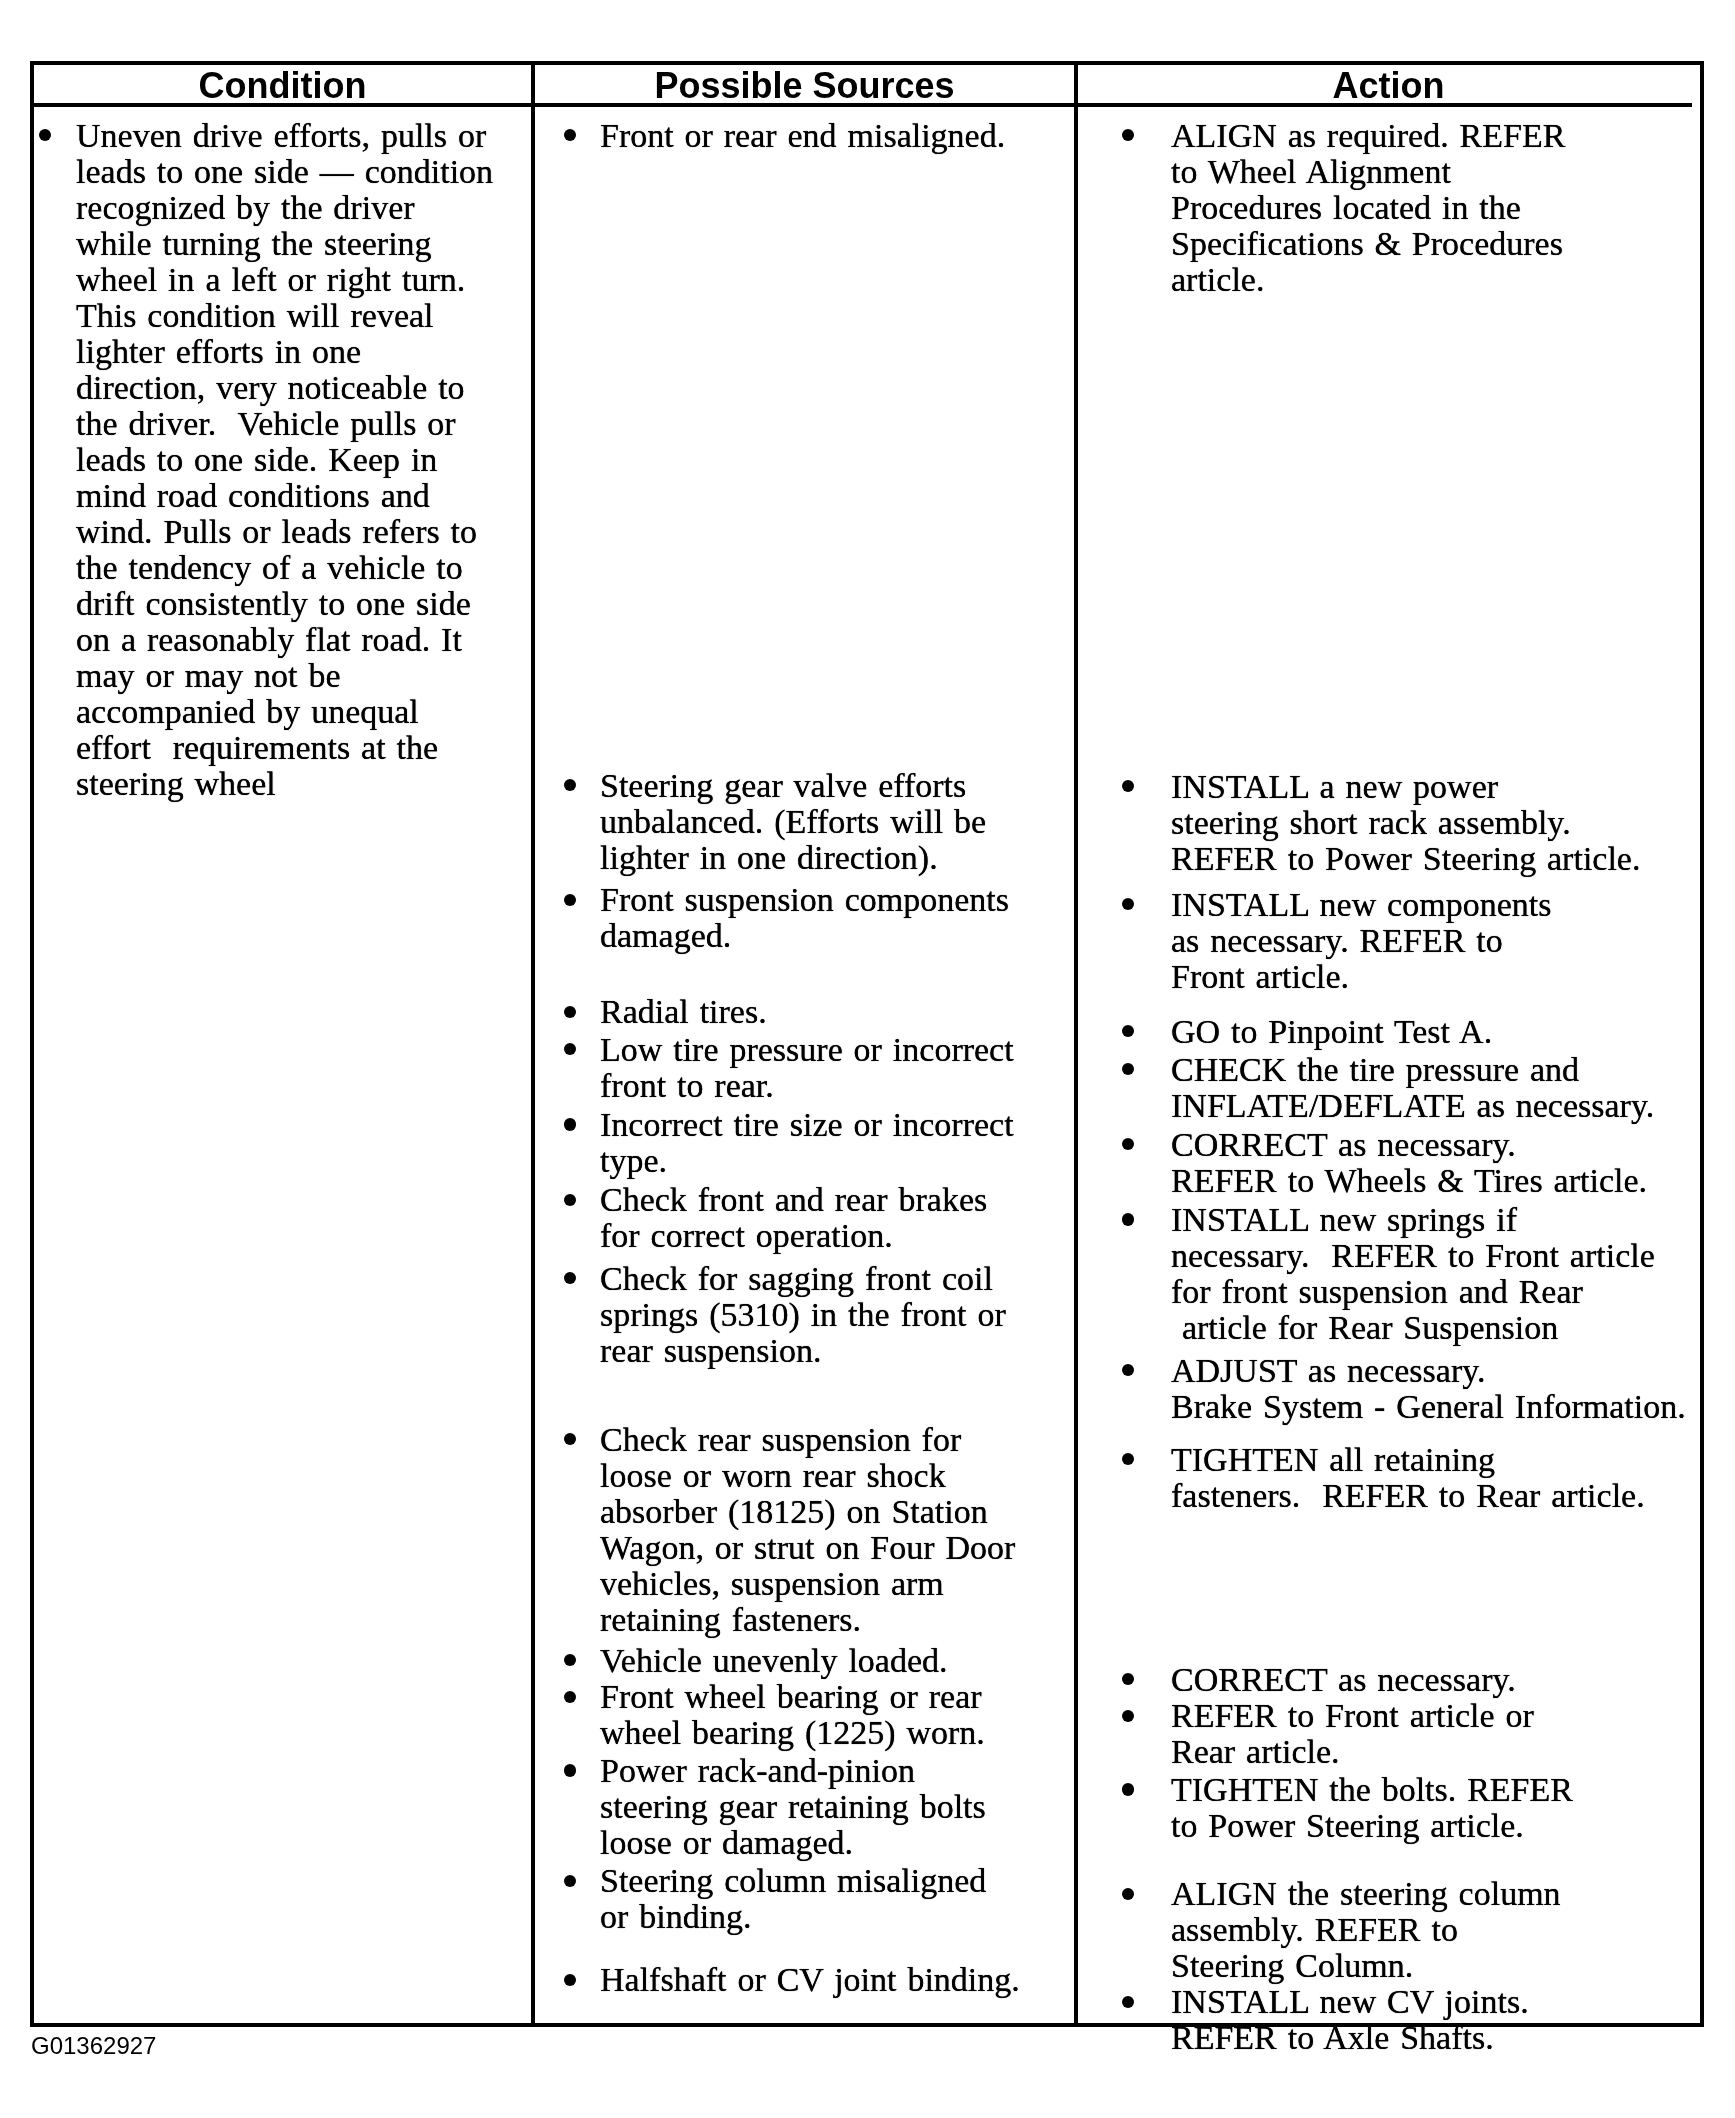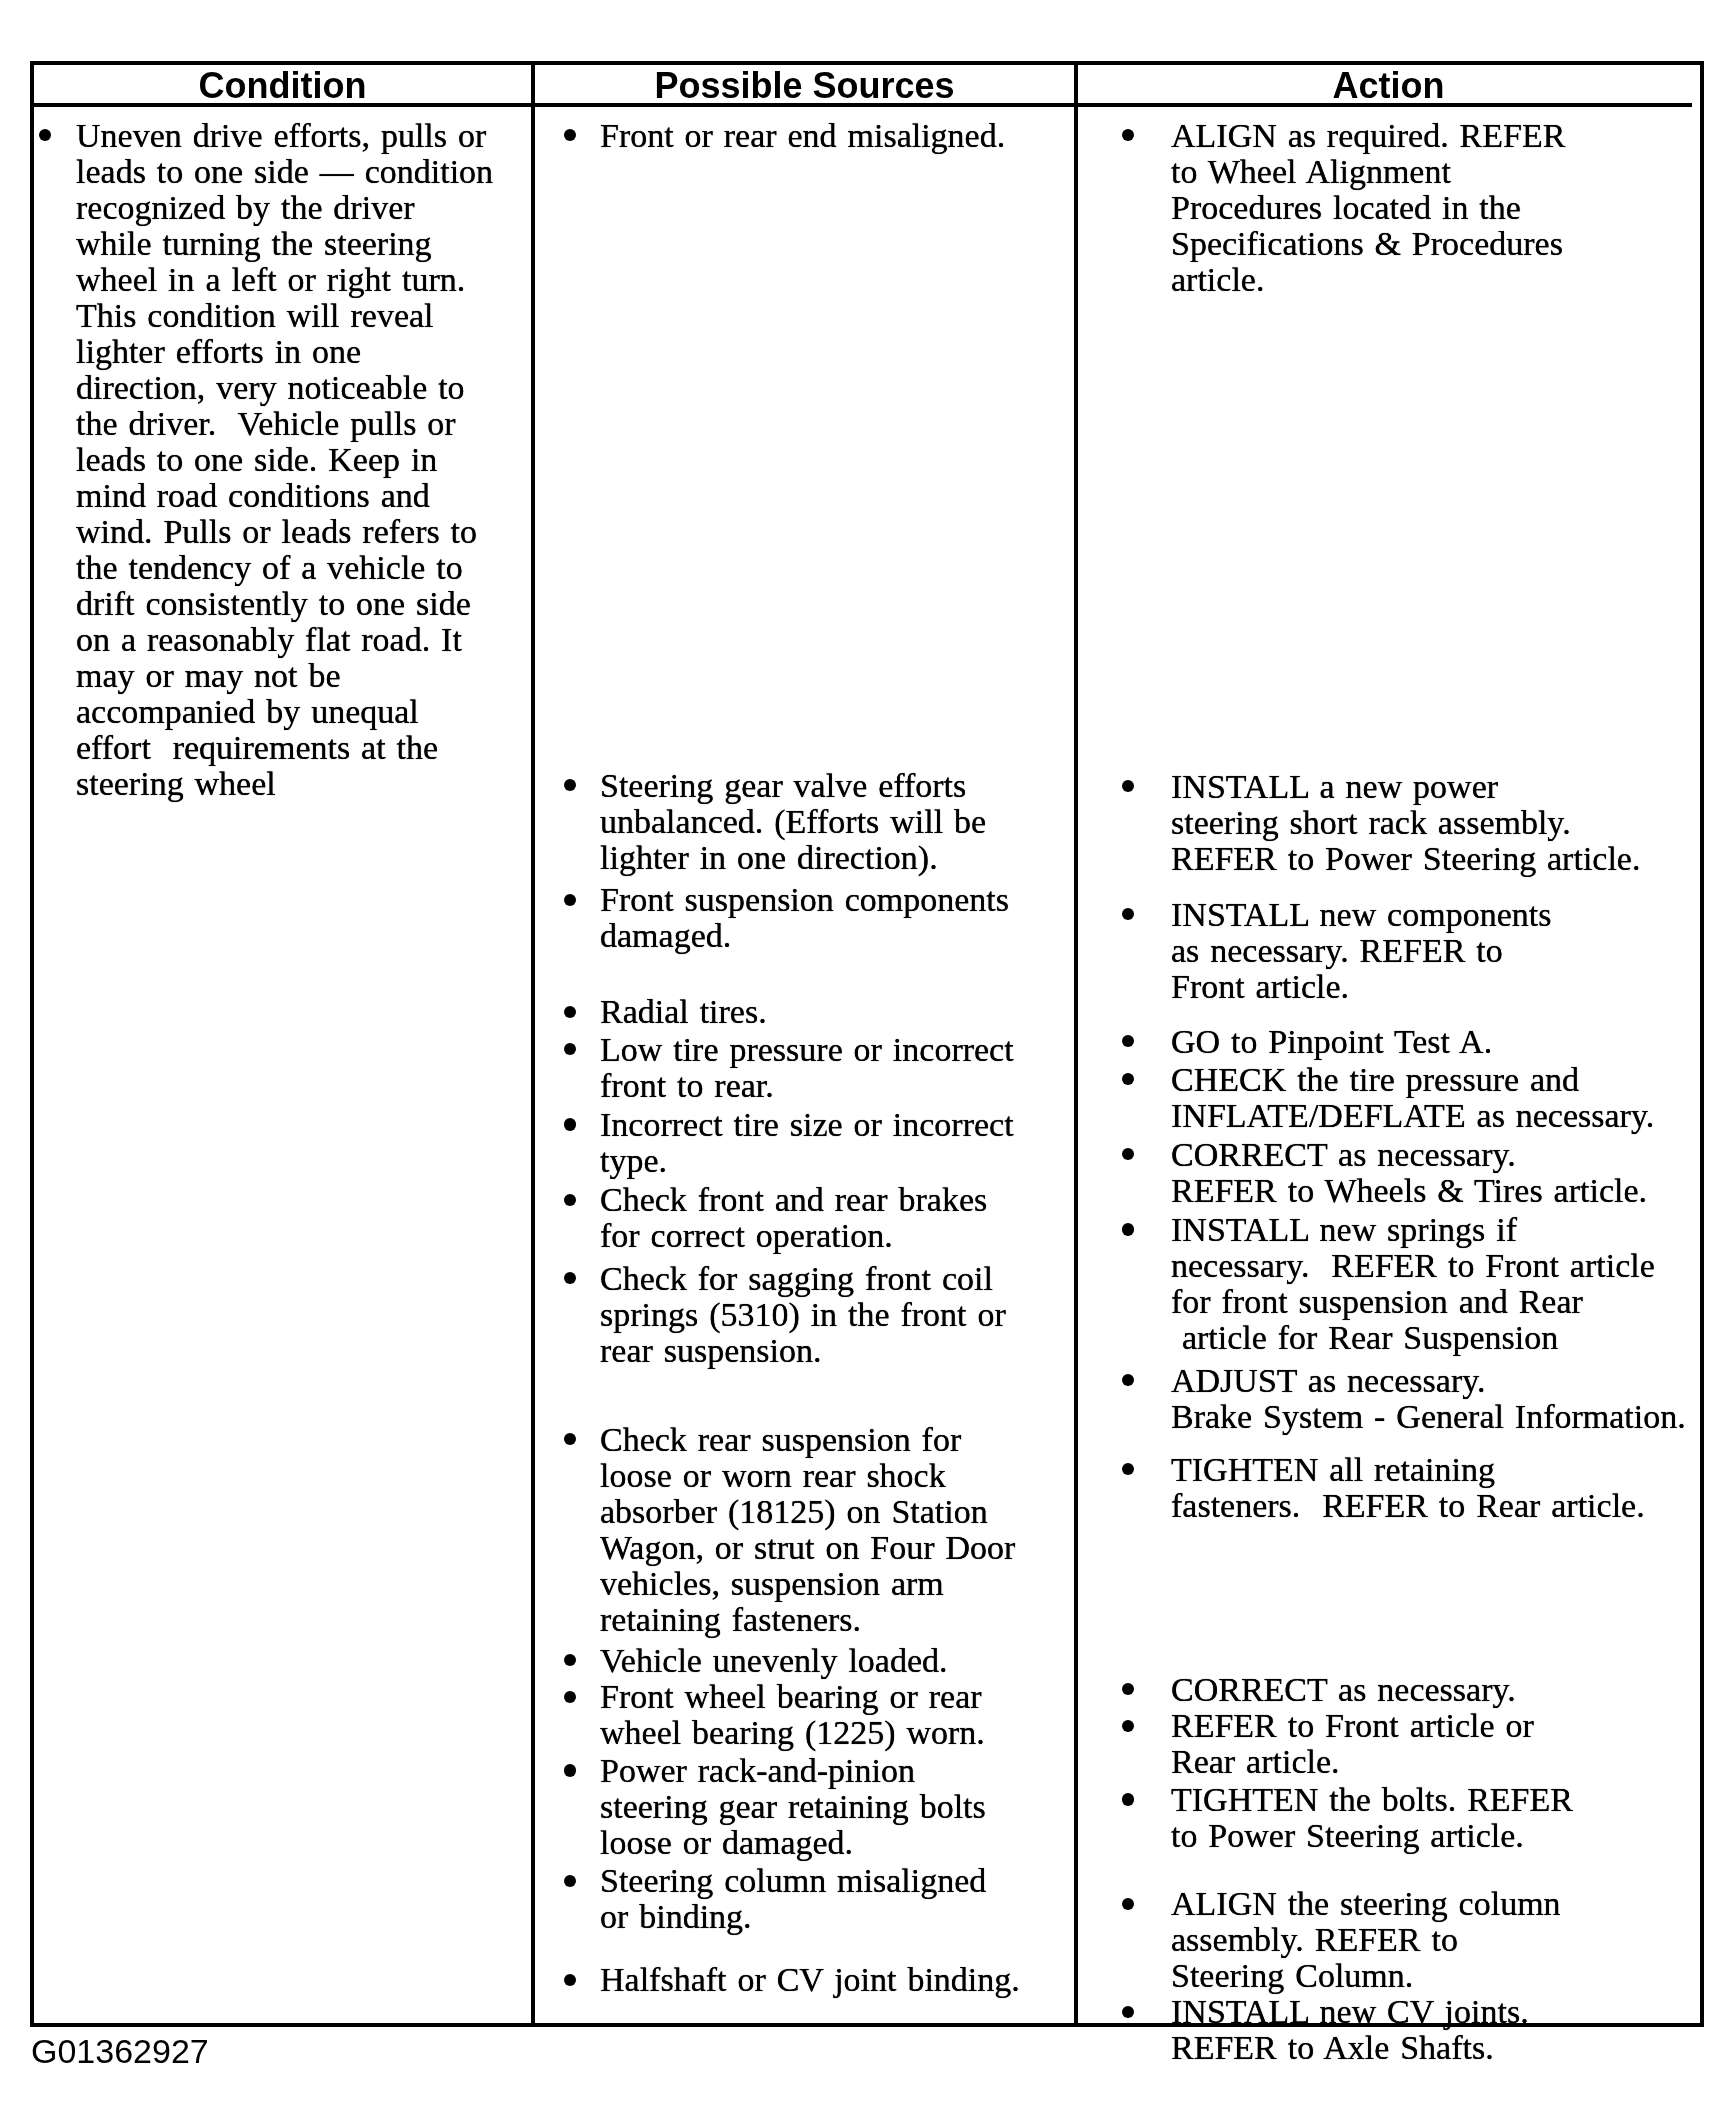--- a/index.html
+++ b/index.html
@@ -95,39 +95,39 @@
   .col-sources .item:nth-child(8)  { margin-top: 6.5px; }
   .col-sources .item:nth-child(9)  { margin-top: 53px; }
   .col-sources .item:nth-child(10) { margin-top: 4.9px; }
   .col-sources .item:nth-child(11) { margin-top: 0.8px; }
   .col-sources .item:nth-child(12) { margin-top: 1.6px; }
   .col-sources .item:nth-child(13) { margin-top: 2.4px; }
   .col-sources .item:nth-child(14) { margin-top: 27px; }
 
   .col-actions .item:nth-child(1)  { margin-top: 9.7px; }
   .col-actions .item:nth-child(2)  { margin-top: 471px; }
-  .col-actions .item:nth-child(3)  { margin-top: 20px; }
+  .col-actions .item:nth-child(3)  { margin-top: 10px; }
   .col-actions .item:nth-child(4)  { margin-top: 19px; }
   .col-actions .item:nth-child(5)  { margin-top: 2px; }
   .col-actions .item:nth-child(6)  { margin-top: 3.2px; }
   .col-actions .item:nth-child(7)  { margin-top: 3.2px; }
   .col-actions .item:nth-child(8)  { margin-top: 6.5px; }
   .col-actions .item:nth-child(9)  { margin-top: 17px; }
   .col-actions .item:nth-child(10) { margin-top: 148px; }
   .col-actions .item:nth-child(11) { margin-top: 0.8px; }
   .col-actions .item:nth-child(12) { margin-top: 1.6px; }
   .col-actions .item:nth-child(13) { margin-top: 32.5px; }
   .col-actions .item:nth-child(14) { margin-top: 0px; }
 
   .figure-code {
     position: absolute;
     left: 31px;
     top: 2032px;
     font-family: "Liberation Sans", sans-serif;
-    font-size: 34px;
+    font-size: 24px;
   }
 </style>
 </head>
 <body>
 
 <div class="diag-table">
 
   <div class="header-row">
     <div class="header-cell hc1">Condition</div>
     <div class="header-cell hc2">Possible Sources</div>

